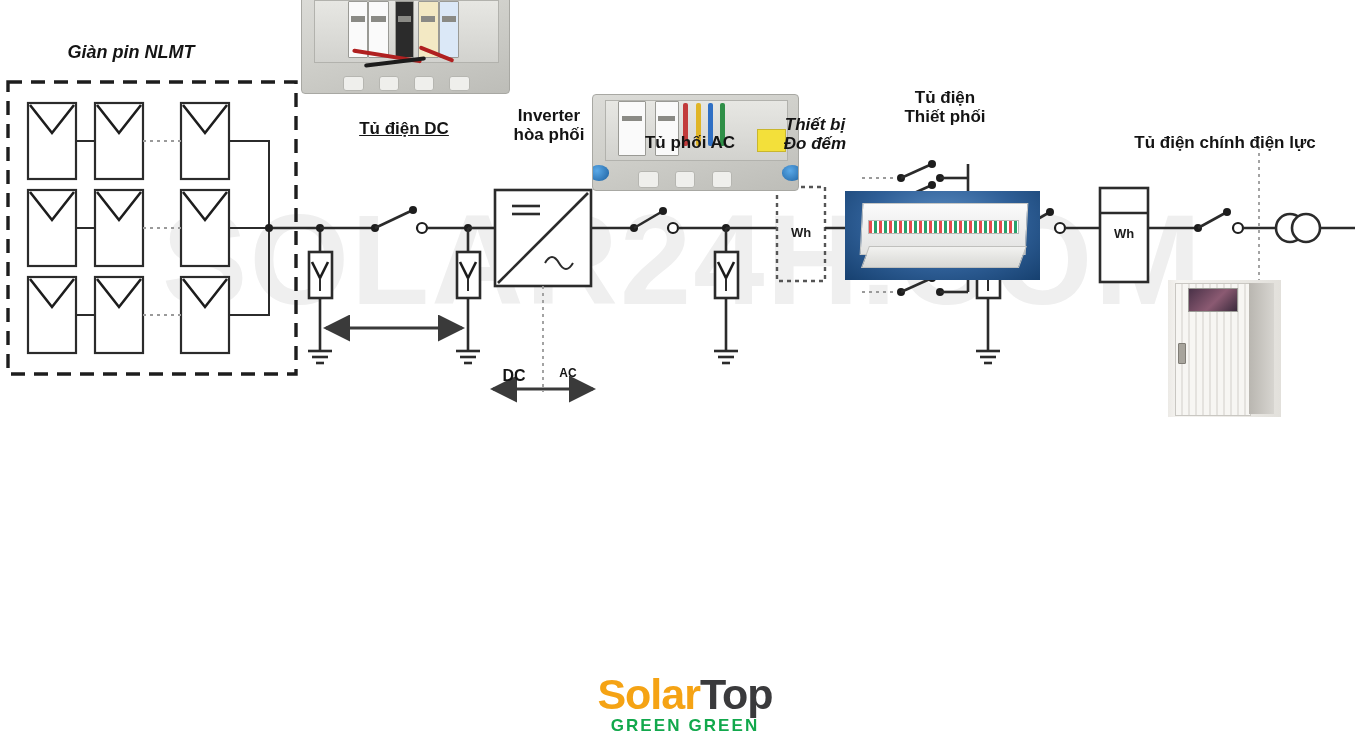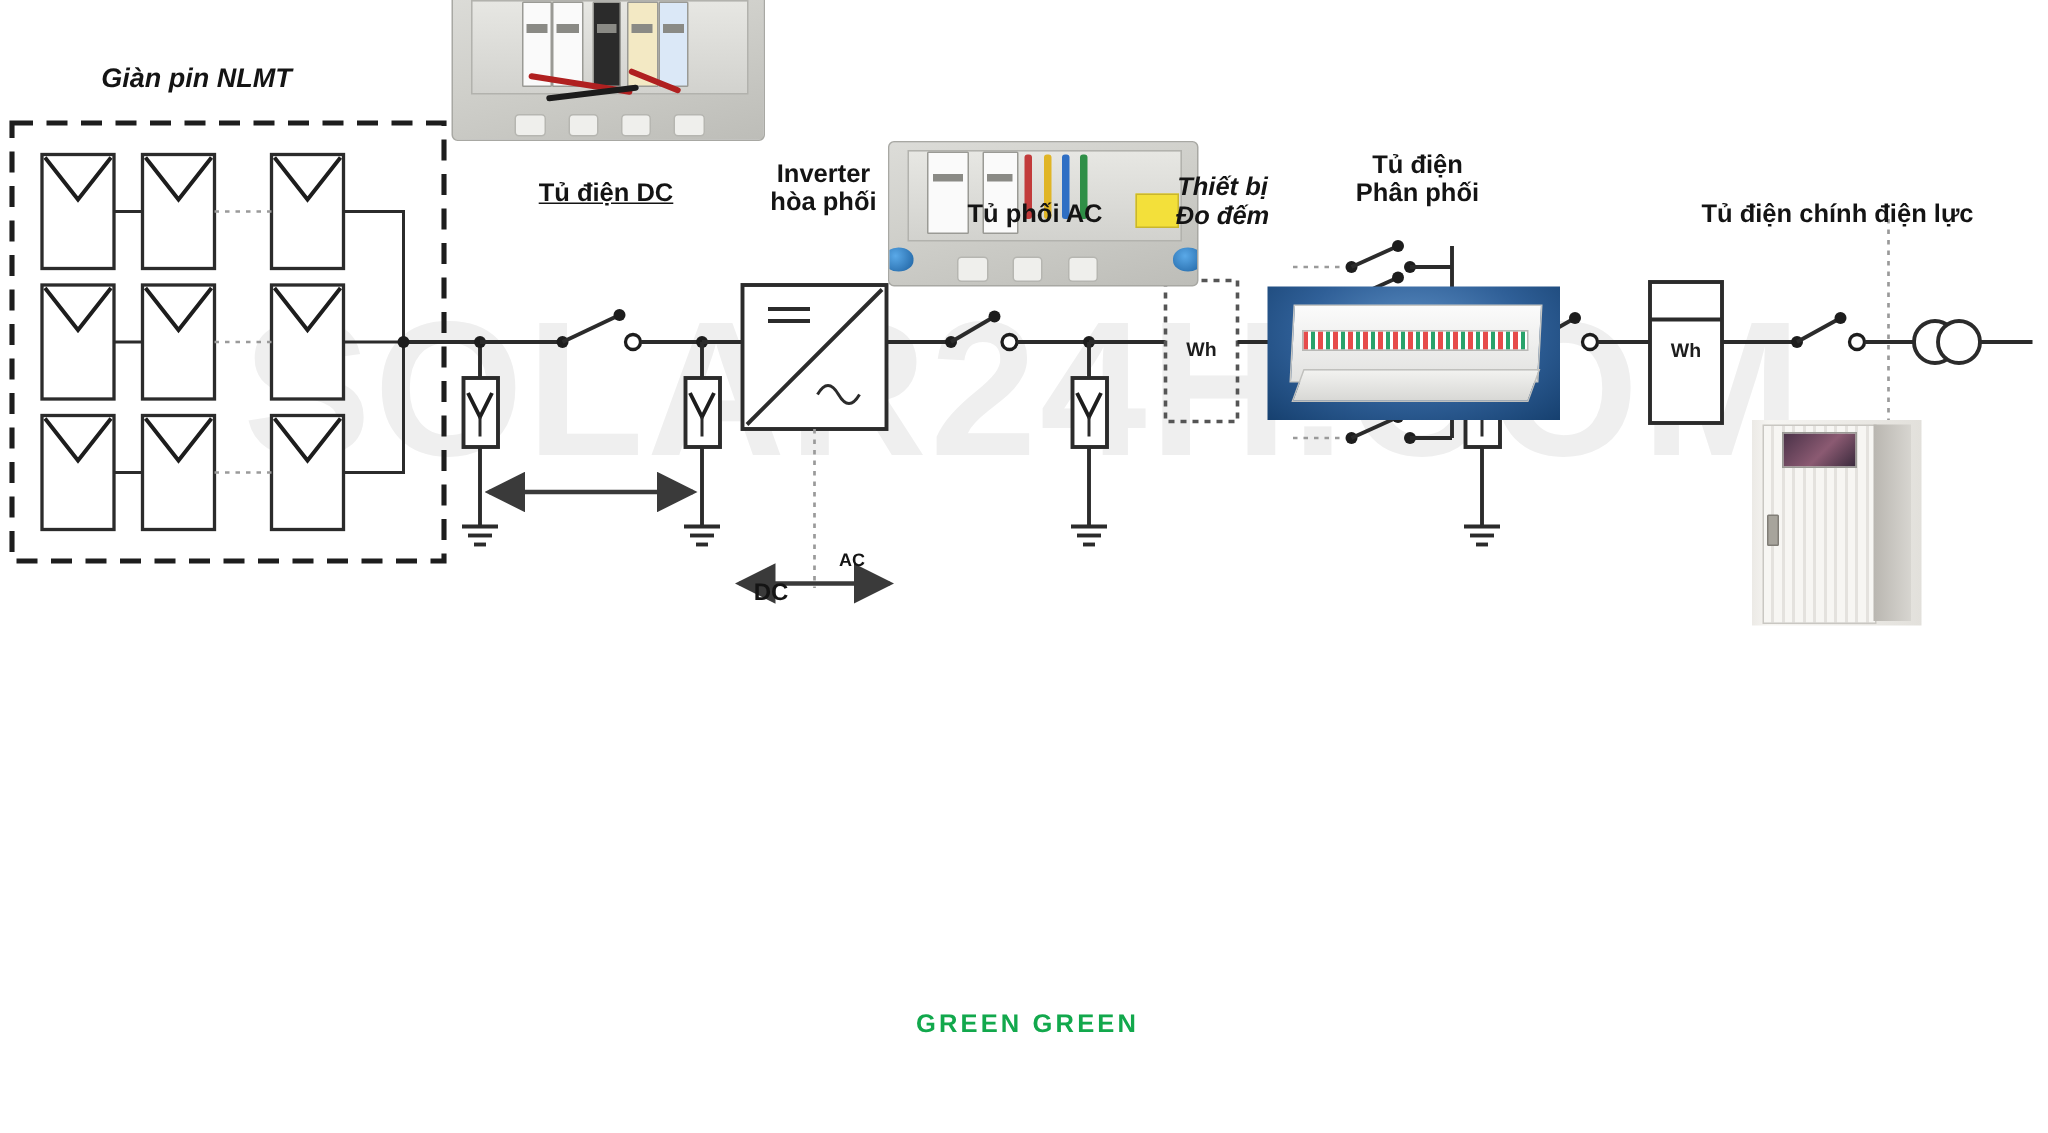--- a/index.html
+++ b/index.html
@@ -155,28 +155,28 @@
   <div>hòa phối</div>
 </div>
 
 <div class="abs lbl lbl-17" style="left:620px;top:133px;width:140px;">Tủ phối AC</div>
 
 <div class="abs lbl lbl-17" style="left:756px;top:115px;width:118px;font-style:italic;">
   <div>Thiết bị</div>
   <div>Đo đếm</div>
 </div>
 
-<div class="abs lbl lbl-17" style="left:872px;top:88px;width:146px;margin-top:12px;">
+<div class="abs lbl lbl-17" style="left:872px;top:88px;width:146px;">
   <div>Tủ điện</div>
-  <div>Phân phối</div>
+  <div>Thiết phối</div>
 </div>
 
 <div class="abs lbl lbl-17" style="left:1080px;top:133px;width:290px;">Tủ điện chính điện lực</div>
 
-<div class="abs lbl" style="left:494px;top:387px;width:40px;font-size:16px;text-align:center;">DC</div>
+<div class="abs lbl" style="left:494px;top:367px;width:40px;font-size:16px;text-align:center;">DC</div>
 <div class="abs lbl" style="left:548px;top:367px;width:40px;font-size:12px;">AC</div>
 
 <svg id="schematic" class="abs" width="1365" height="755" viewBox="0 0 1365 755">
   <defs>
     <style>
       .ln{stroke:#2b2b2b;stroke-width:2.6;fill:none;}
       .ln-thin{stroke:#2b2b2b;stroke-width:2;fill:none;}
       .dash-box{stroke:#1d1d1d;stroke-width:3.4;fill:none;stroke-dasharray:14 9;}
       .dot-box{stroke:#555;stroke-width:2.4;fill:none;stroke-dasharray:4 4;}
       .dotline{stroke:#9a9a9a;stroke-width:1.8;fill:none;stroke-dasharray:3 4;}
@@ -418,14 +418,17 @@
   <path class="dotline" d="M1259 146 L1259 300"></path>
 
   <g>
     <circle class="boxw" cx="1290" cy="228" r="14"></circle>
     <circle class="boxw" cx="1306" cy="228" r="14" fill="none"></circle>
     <path class="ln" d="M1320 228 L1355 228"></path>
   </g>
 </svg>
 
 <div id="logo" class="abs" style="left:500px;top:673px;width:370px;">
+  <div class="wordmark">
+    <span class="w-solar">Solar</span><span class="w-top">Top</span>
+  </div>
   <div class="tagline">GREEN GREEN</div>
 </div>
 
 </body></html>

